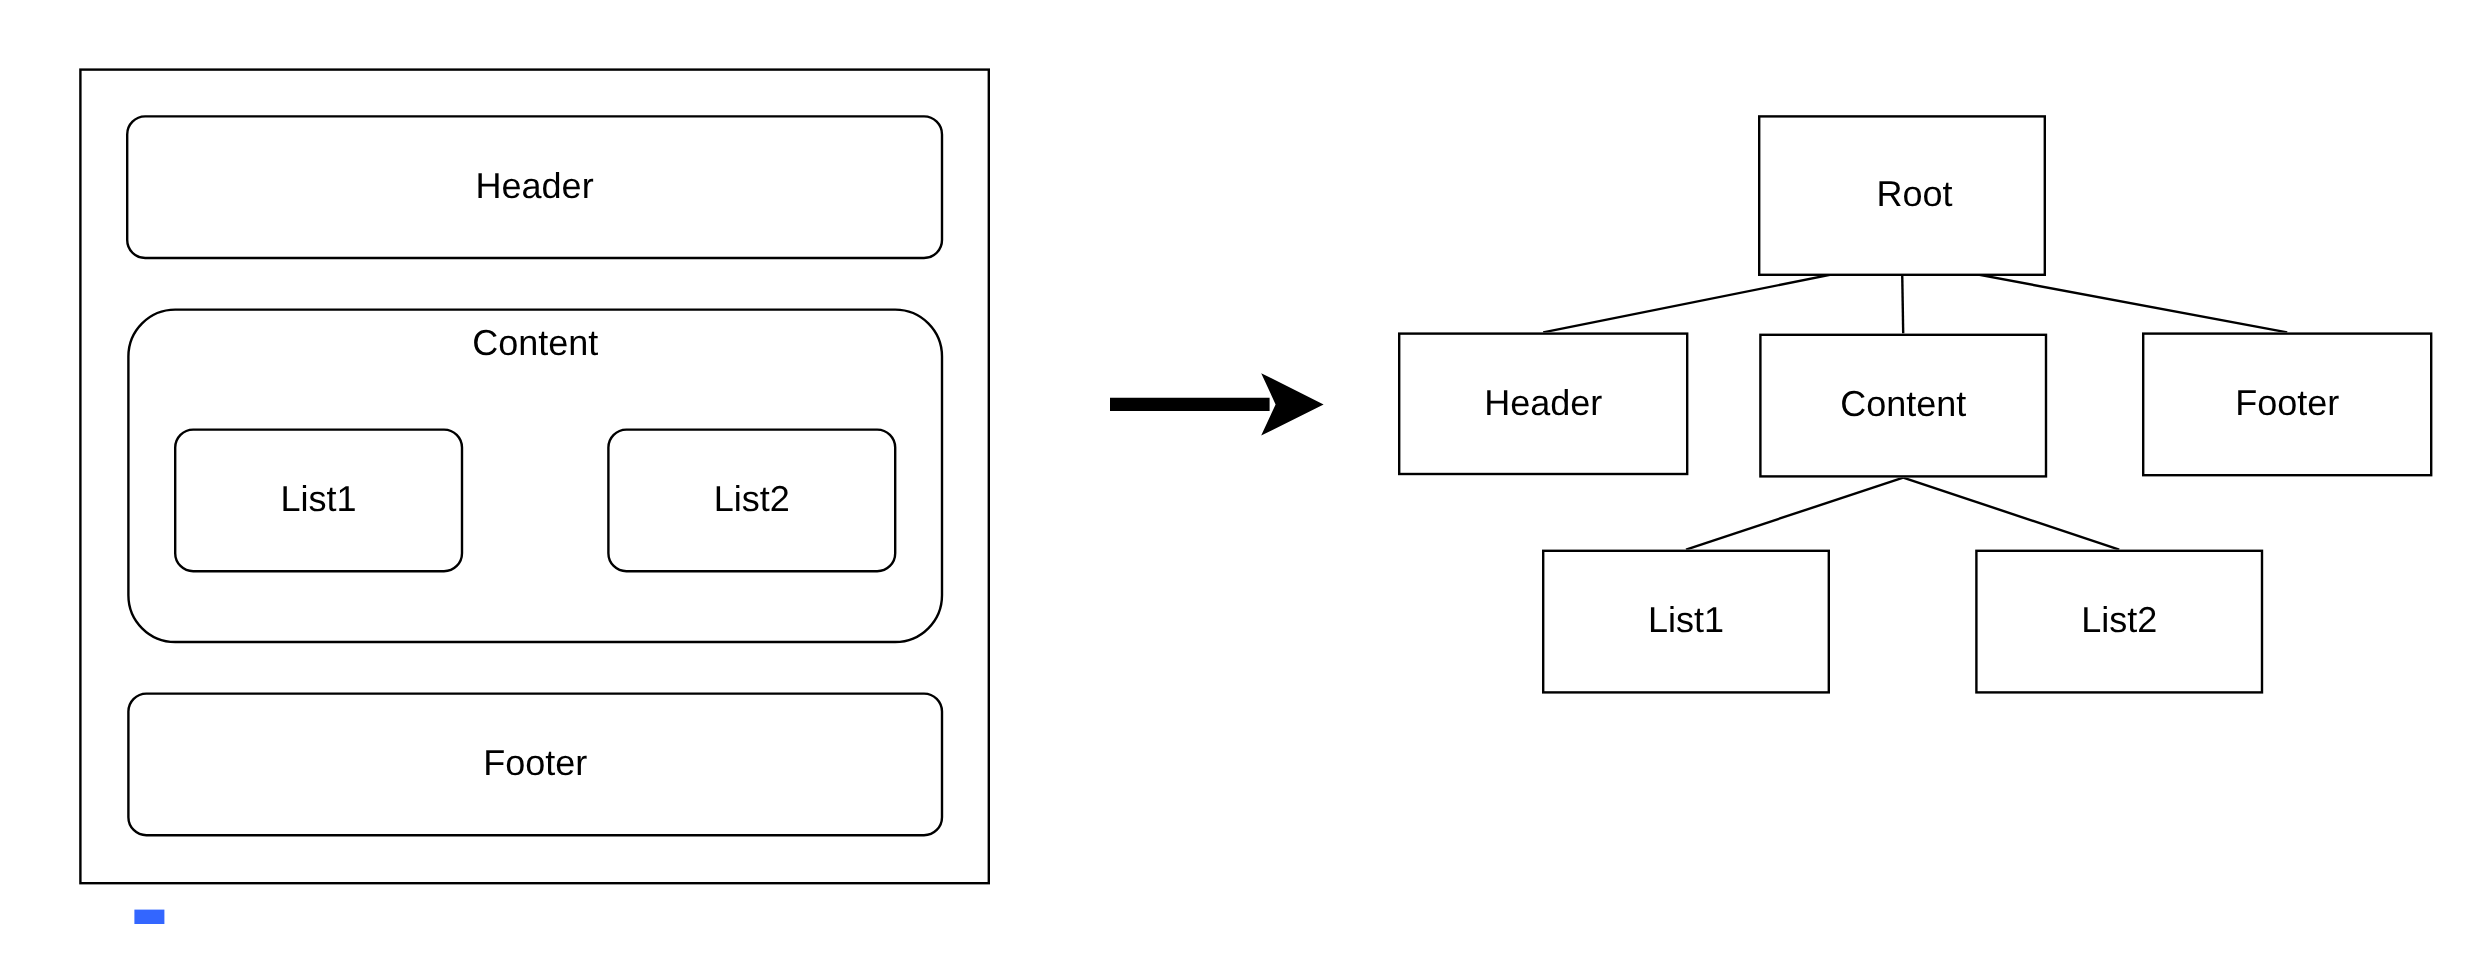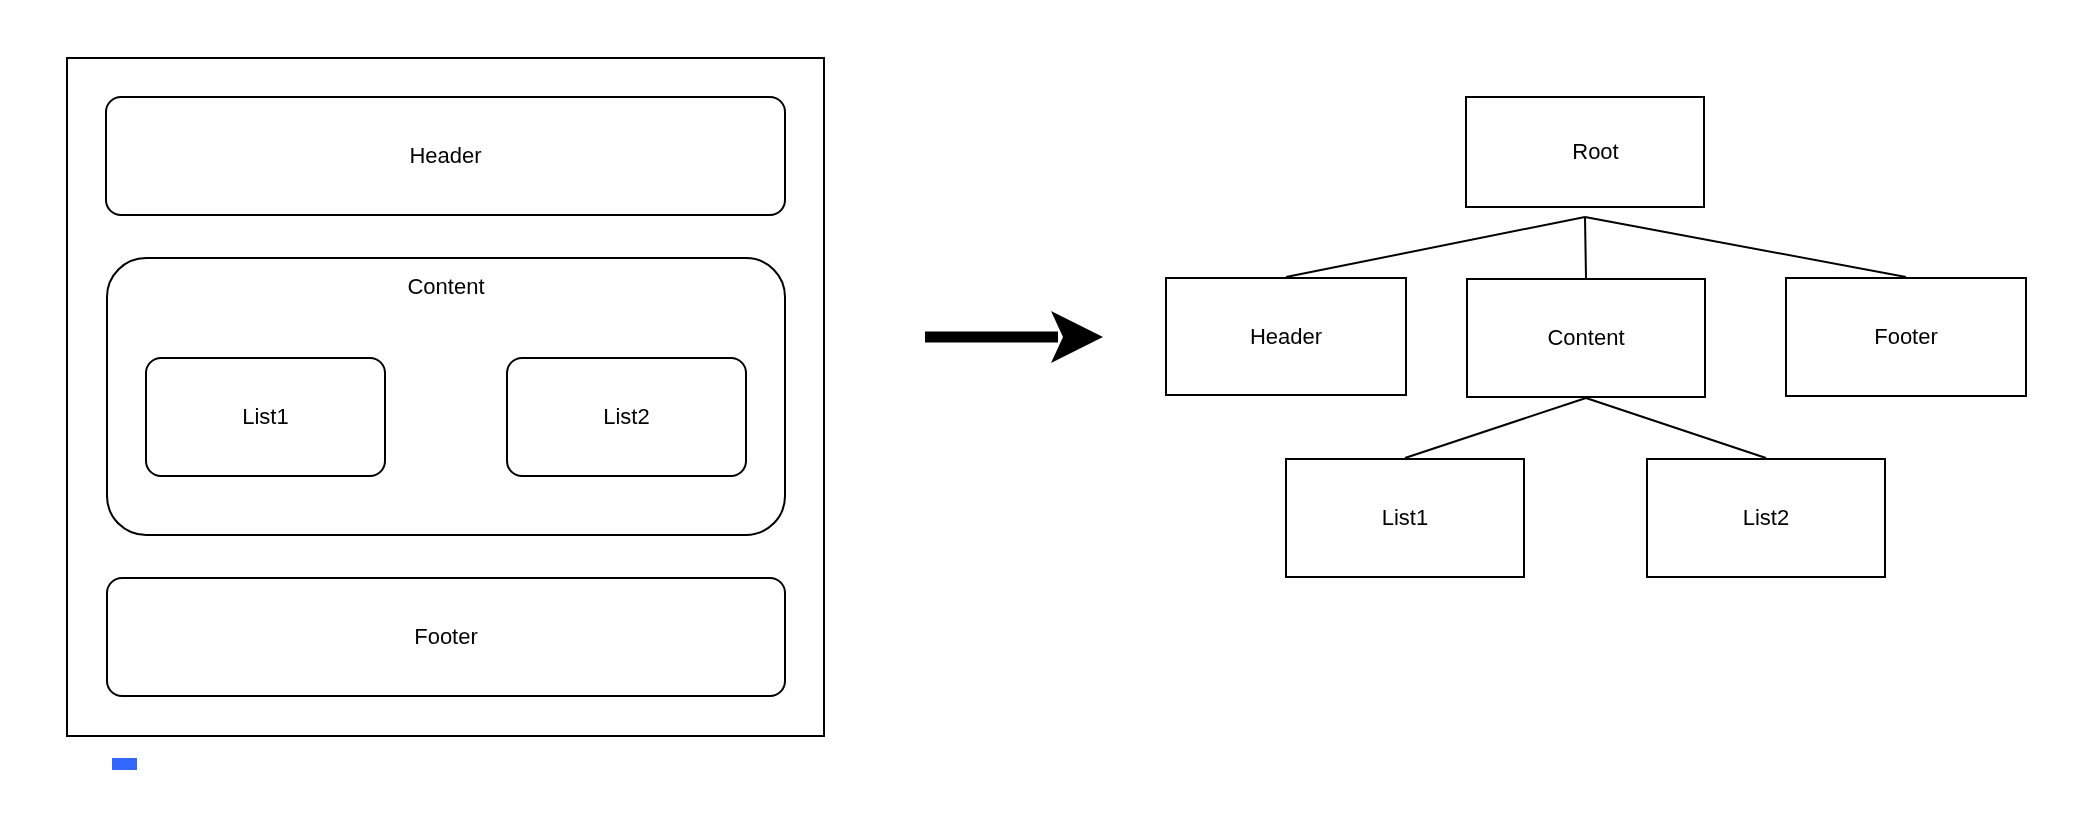--- a/index.html
+++ b/index.html
@@ -18,21 +18,21 @@
     pointer-events: none;
   }
   .box {
     position: absolute;
     box-sizing: border-box;
     background: #ffffff;
     border: 2px solid #000000;
     display: flex;
     align-items: center;
     justify-content: center;
-    font-size: 22px;
+    font-size: 30px;
     color: #000000;
     line-height: 32px;
     white-space: nowrap;
   }
   .rounded { border-radius: 16px; }
   .big-rounded { border-radius: 40px; }
   .label-top {
     align-items: flex-start;
     padding-top: 12px;
   }
@@ -78,21 +78,21 @@
   </div>
 
   <div class="box rounded" style="left:506px; top:357px; width:241px; height:120px;">
     <span>List2</span>
   </div>
 
   <div class="box rounded" style="left:106px; top:577px; width:680px; height:120px;">
     <span>Footer</span>
   </div>
 
-  <div class="box tree-node" style="left:1465px; top:96px; width:240px; height:112px;padding-left:21px;">
+  <div class="box tree-node" style="left:1465px; top:96px; width:240px; height:134px;padding-left:21px;">
     <span>Root</span>
   </div>
 
   <div class="box tree-node" style="left:1165px; top:277px; width:242px; height:119px;">
     <span>Header</span>
   </div>
 
   <div class="box tree-node" style="left:1466px; top:278px; width:240px; height:120px;">
     <span>Content</span>
   </div>

